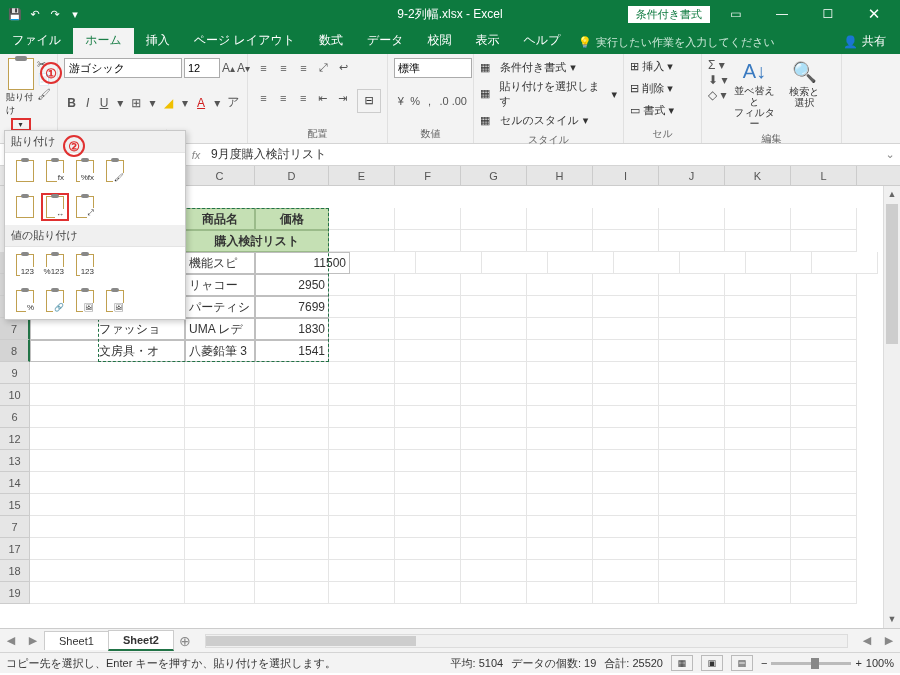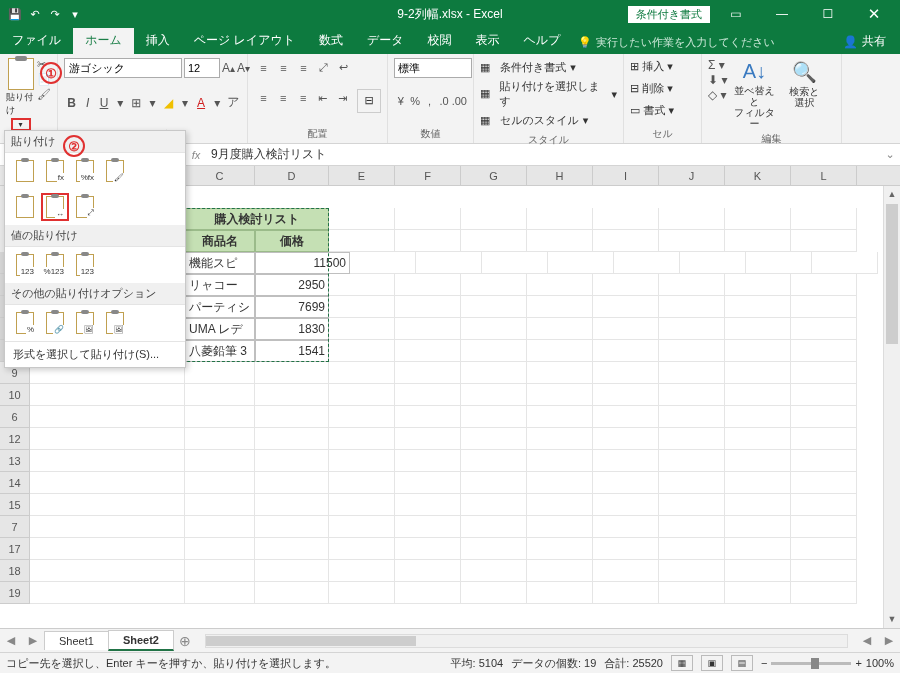--- a/index.html
+++ b/index.html
@@ -302,21 +302,20 @@
         <div class="ppclip">
           <span class="sub">%123</span>
         </div>
       </div>
     <div class="ppicon">
         <div class="ppclip">
           <span class="sub">123</span>
         </div>
       </div>
   </div>
-  <div class="ppheader">その他の貼り付けオプション</div>
   <div class="pprow">
     <div class="ppicon">
         <div class="ppclip">
           <span class="sub">%</span>
         </div>
       </div>
     <div class="ppicon">
         <div class="ppclip">
           <span class="sub">🔗</span>
         </div>
@@ -325,21 +324,20 @@
         <div class="ppclip">
           <span class="sub">🖼</span>
         </div>
       </div>
     <div class="ppicon">
         <div class="ppclip">
           <span class="sub">🖼</span>
         </div>
       </div>
   </div>
-  <div class="ppfoot">形式を選択して貼り付け(S)...</div>
 </div>
 
 <div class="namebox">
   <div class="nbcell"></div>
   <div class="fx">fx</div>
   <div class="fxinput">9月度購入検討リスト</div>
   <div class="fxexpand">⌄</div>
 </div>
 
 <div class="gridwrap">
@@ -390,34 +388,34 @@
           <div class="cell" style="width: 66px;"></div>
           <div class="cell" style="width: 66px;"></div>
           <div class="cell" style="width: 66px;"></div>
           <div class="cell" style="width: 66px;"></div>
           <div class="cell" style="width: 66px;"></div>
           <div class="cell" style="width: 66px;"></div>
           <div class="cell" style="width: 66px;"></div>
         </div>
         <div class="gridrow">
           <div class="cell" style="width: 155px;"></div>
-          <div class="cell tbltitle" style="width: 144px;">購入検討リスト</div>
-          <div class="cell" style="width: 66px;"></div>
-          <div class="cell" style="width: 66px;"></div>
-          <div class="cell" style="width: 66px;"></div>
-          <div class="cell" style="width: 66px;"></div>
-          <div class="cell" style="width: 66px;"></div>
-          <div class="cell" style="width: 66px;"></div>
-          <div class="cell" style="width: 66px;"></div>
-          <div class="cell" style="width: 66px;"></div>
-        </div>
-        <div class="gridrow">
-          <div class="cell" style="width: 155px;"></div>
           <div class="cell tblhdr" style="width: 70px;">商品名</div>
           <div class="cell tblhdr" style="width: 74px;">価格</div>
+          <div class="cell" style="width: 66px;"></div>
+          <div class="cell" style="width: 66px;"></div>
+          <div class="cell" style="width: 66px;"></div>
+          <div class="cell" style="width: 66px;"></div>
+          <div class="cell" style="width: 66px;"></div>
+          <div class="cell" style="width: 66px;"></div>
+          <div class="cell" style="width: 66px;"></div>
+          <div class="cell" style="width: 66px;"></div>
+        </div>
+        <div class="gridrow">
+          <div class="cell" style="width: 155px;"></div>
+          <div class="cell tbltitle" style="width: 144px;">購入検討リスト</div>
           <div class="cell" style="width: 66px;"></div>
           <div class="cell" style="width: 66px;"></div>
           <div class="cell" style="width: 66px;"></div>
           <div class="cell" style="width: 66px;"></div>
           <div class="cell" style="width: 66px;"></div>
           <div class="cell" style="width: 66px;"></div>
           <div class="cell" style="width: 66px;"></div>
           <div class="cell" style="width: 66px;"></div>
         </div>
         <div class="gridrow">

